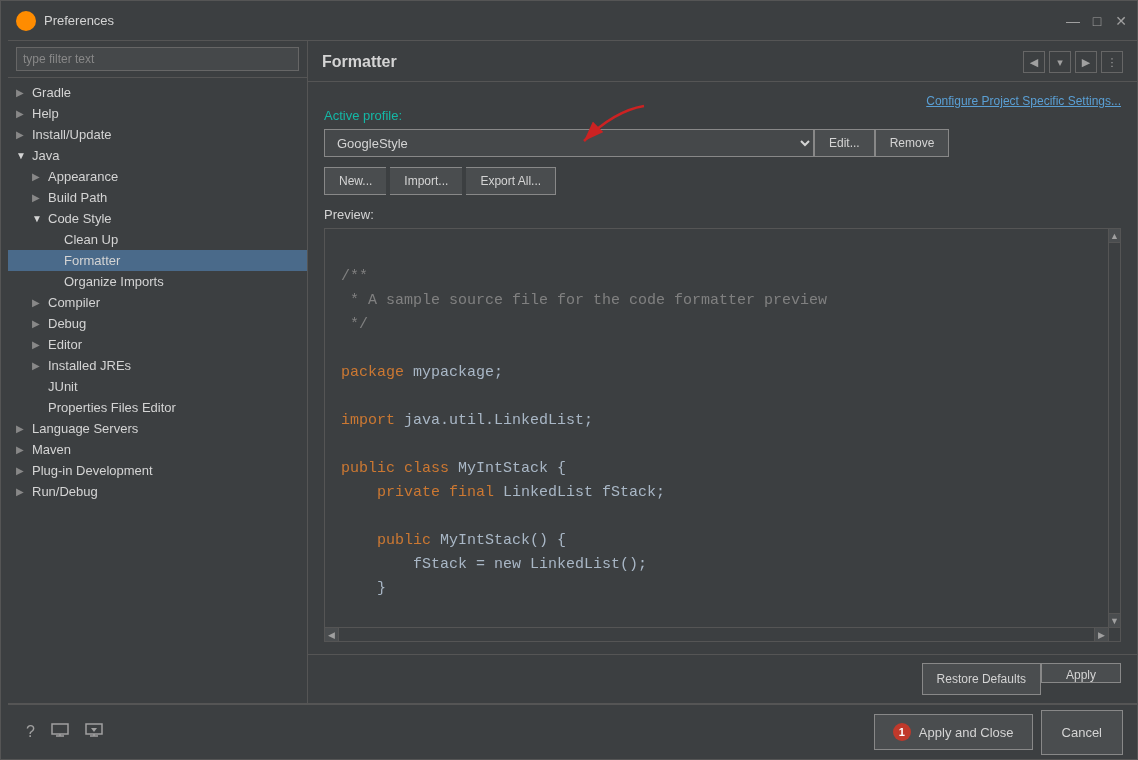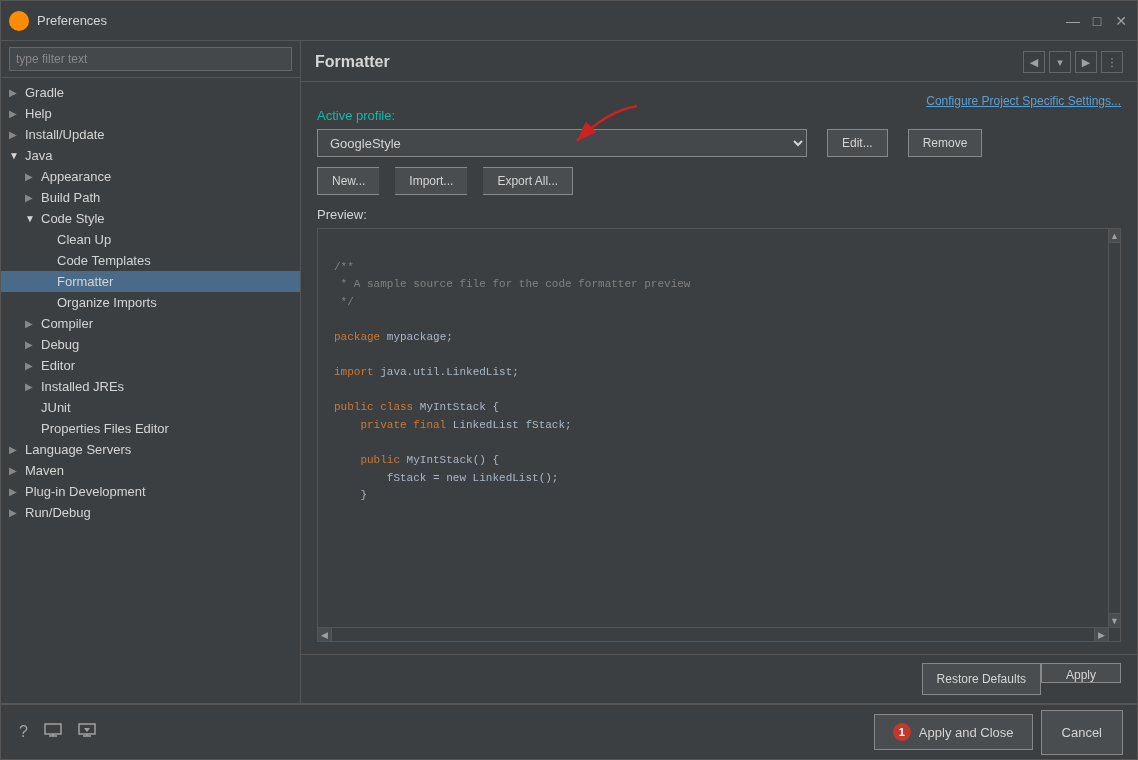--- a/index.html
+++ b/index.html
@@ -12,20 +12,21 @@
       height: 760px;
       overflow: hidden;
     }
     .window {
       width: 1138px;
       height: 760px;
       background: #3c3f41;
       border: 1px solid #555;
       display: flex;
       flex-direction: column;
+      padding-left: 7px;
     }
     .title-bar {
       background: #3c3f41;
       height: 40px;
       display: flex;
       align-items: center;
       padding: 0 8px;
       border-bottom: 1px solid #555;
       flex-shrink: 0;
     }
@@ -189,35 +190,35 @@
       border: 1px solid #888;
       color: #d4d4d4;
       padding: 3px 14px;
       cursor: pointer;
       font-size: 12px;
       height: 28px;
       white-space: nowrap;
     }
     .action-btns {
       display: flex;
-      gap: 16px;
+      gap: 4px;
       margin-bottom: 12px;
     }
     .action-btns .btn {
       border-radius: 0;
     }
     .preview-label {
       color: #d4d4d4;
       font-size: 13px;
       margin-bottom: 6px;
     }
     .code-content {
       padding: 12px 16px;
       font-family: 'Consolas', 'Courier New', monospace;
-      font-size: 11px;
+      font-size: 15px;
       line-height: 1.6;
       white-space: pre;
     }
     .code-comment { color: #808080; }
     .code-keyword { color: #cc7832; }
     .code-plain { color: #a9b7c6; }
     .panel-actions {
       display: flex;
       justify-content: flex-end;
       padding: 8px 16px;
@@ -430,24 +431,20 @@
         <div class="tree-item level-1">
           <span class="tree-arrow open">▼</span>
           <span>Code Style</span>
         </div>
 
         <div class="tree-item level-2">
           <span class="tree-arrow" style="visibility:hidden">▶</span>
           <span>Clean Up</span>
         </div>
 
-        <div class="tree-item level-2">
-          <span class="tree-arrow" style="visibility:hidden">▶</span>
-          <span>Code Templates</span>
-        </div>
 
         <div class="tree-item level-2 selected">
           <span class="tree-arrow" style="visibility:hidden">▶</span>
           <span>Formatter</span>
         </div>
 
         <div class="tree-item level-2">
           <span class="tree-arrow" style="visibility:hidden">▶</span>
           <span>Organize Imports</span>
         </div>
@@ -516,21 +513,21 @@
         </div>
       </div>
 
       <div class="panel-body">
 
         <div class="configure-link">Configure Project Specific Settings...</div>
 
         <div class="field-label">Active profile:</div>
 
         <div class="profile-row-wrapper" style="margin-bottom:10px;">
-          <div style="display:flex; align-items:center; gap:20px;">
+          <div style="display:flex; align-items:center; gap:0;">
             <select class="profile-select">
               <option>GoogleStyle</option>
             </select>
             <button class="btn">Edit...</button>
             <button class="btn">Remove</button>
           </div>
 
           <svg style="position:absolute; top:-28px; left:210px; pointer-events:none; overflow:visible;" width="120" height="50">
             <defs>
               <marker id="arrowhead" markerWidth="8" markerHeight="6" refX="8" refY="3" orient="auto">

